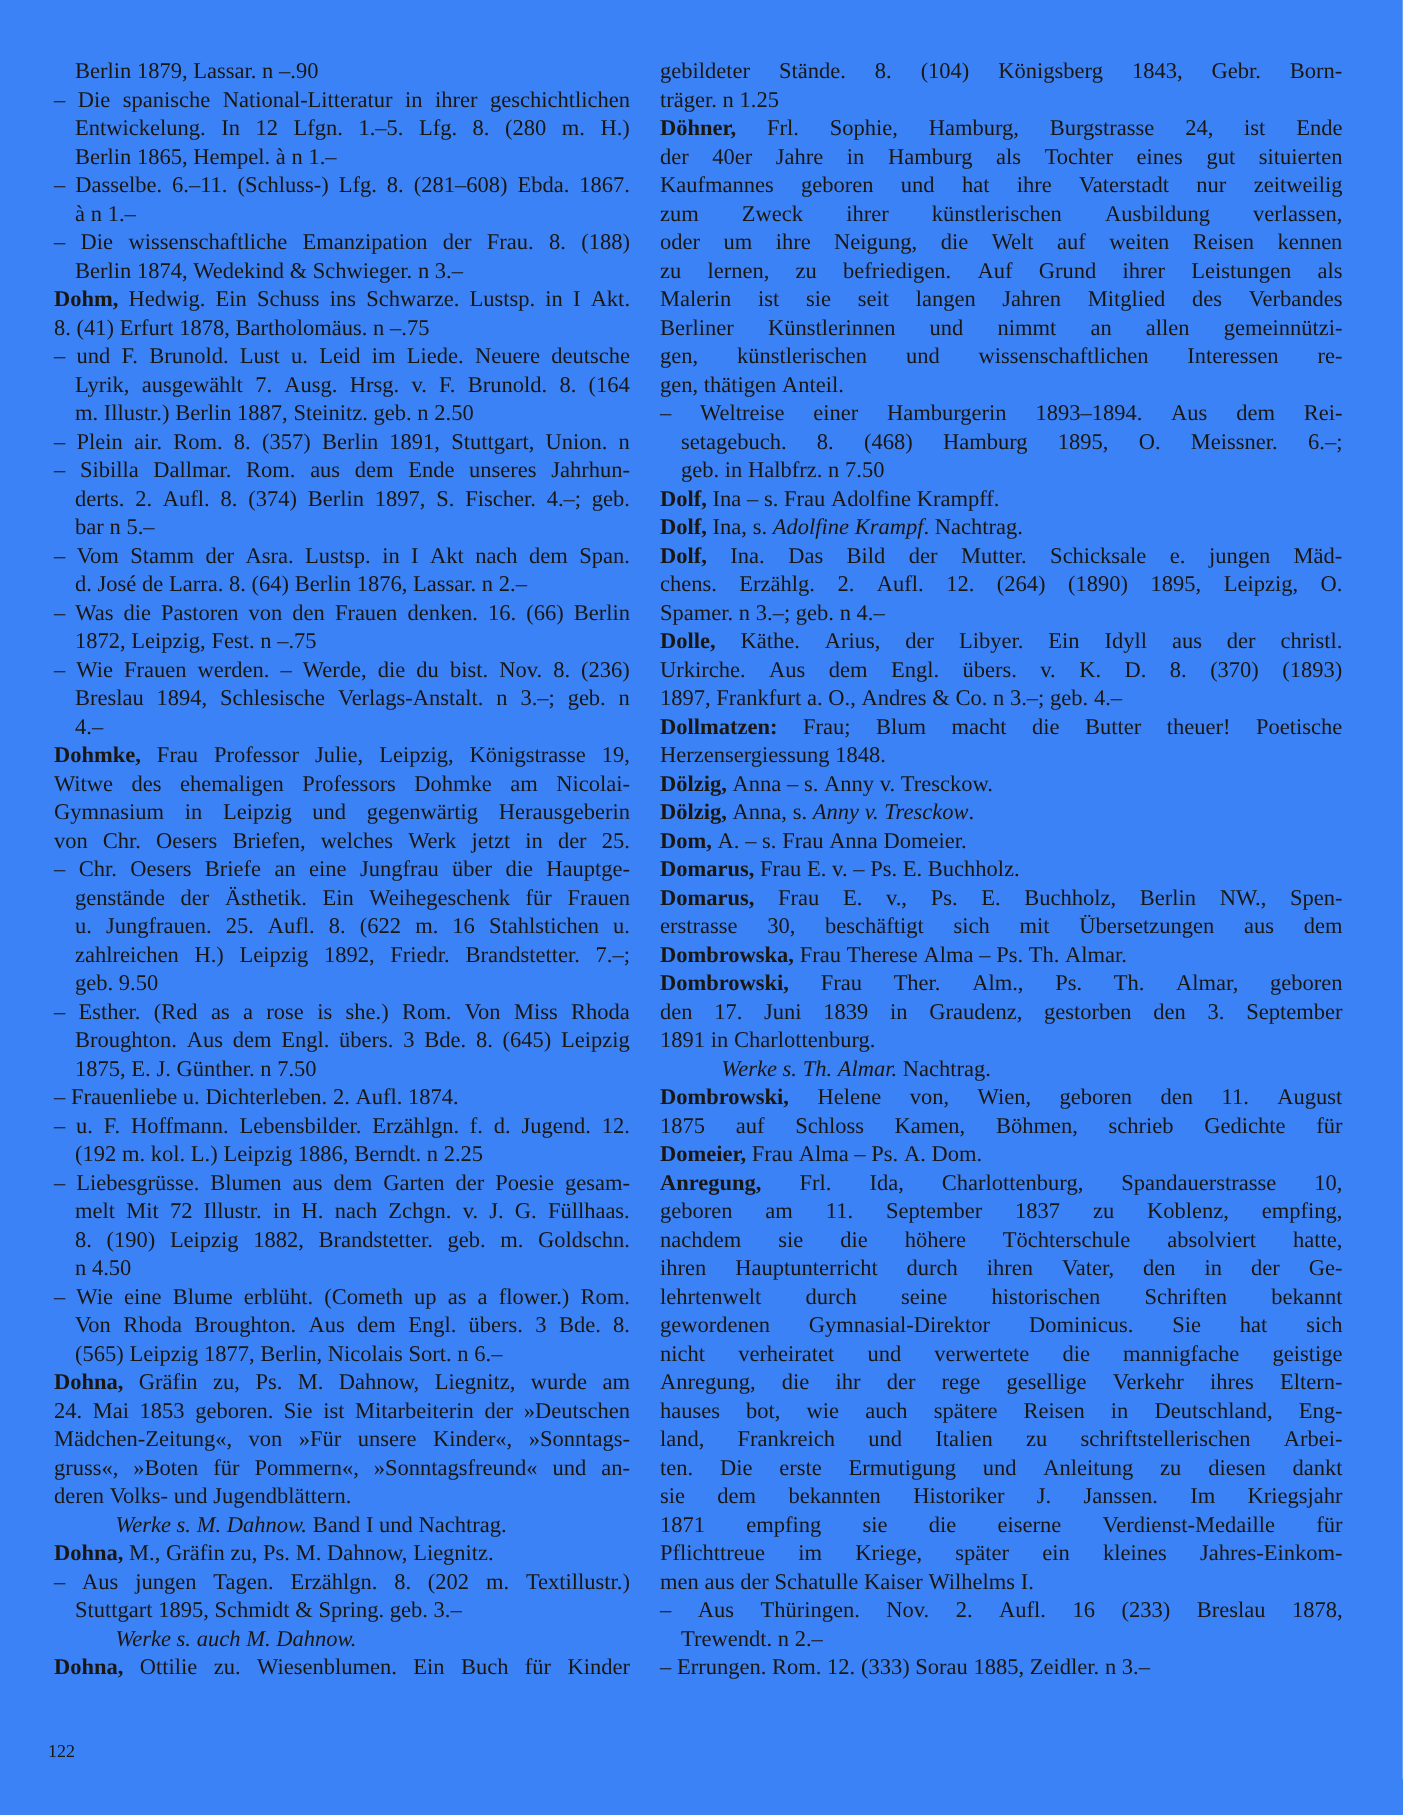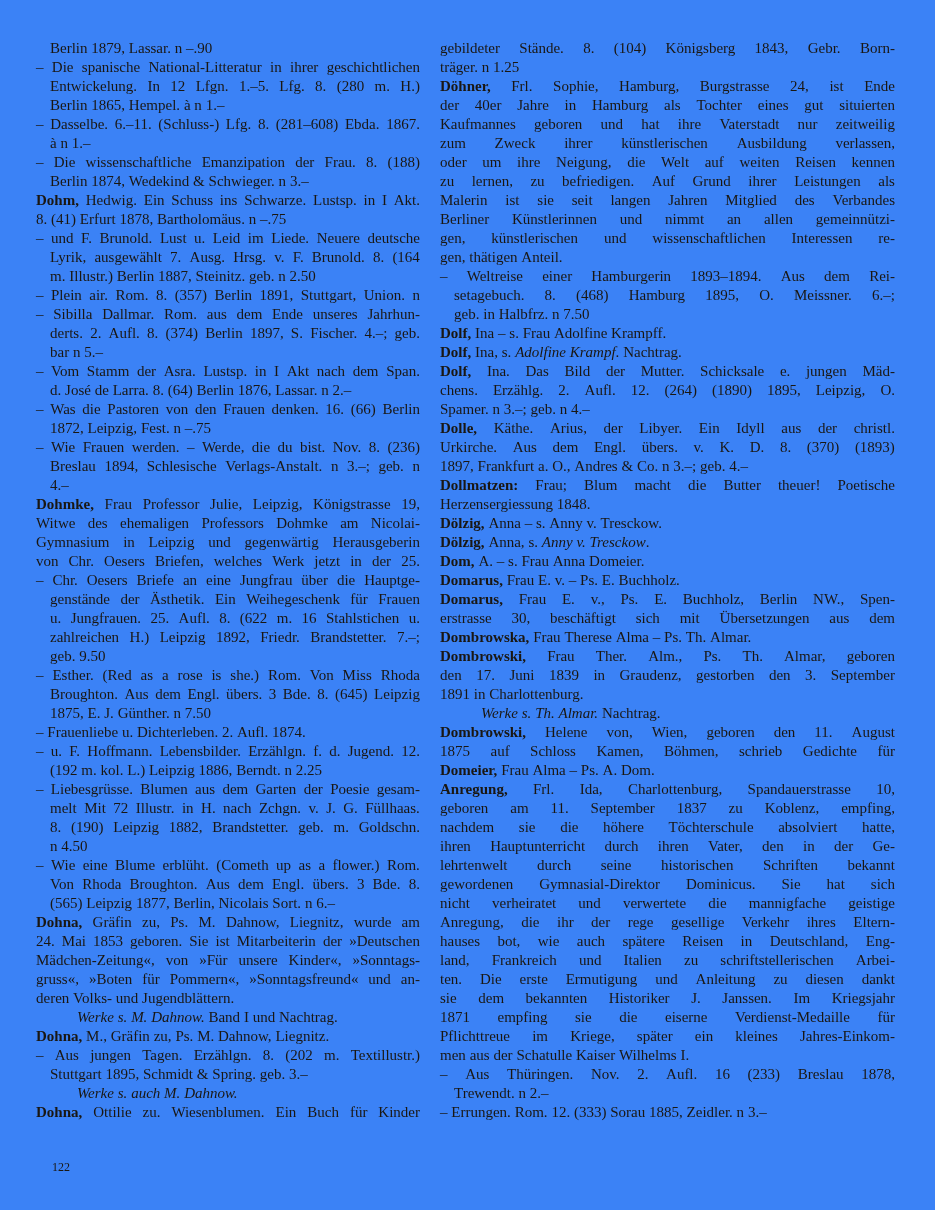--- a/index.html
+++ b/index.html
@@ -30,21 +30,21 @@
     white-space:pre;
   }
   .line.nojust{justify-content:flex-start;column-gap:3.8px;}
   .line.ind1{padding-left:14px;}
   .line.ind2{padding-left:41px;}
   .line:not(.nojust) .w:not(:last-child){margin-right:2px;}
   .w{flex:0 0 auto;display:inline-block;}
   .b{font-weight:bold;}
   .i{font-style:italic;}
   .pageno{
-    position:absolute;left:52px;top:1160px;
+    position:absolute;left:32px;top:1160px;
     font-size:12px;line-height:14px;color:#1a1712;
   }
 </style>
 </head>
 <body>
 
 <div class="page">
   <div class="col col-left">
       <div class="line ind1 nojust"><span class="w"><span>Berlin</span></span><span class="w"><span>1879,</span></span><span class="w"><span>Lassar.</span></span><span class="w"><span>n</span></span><span class="w"><span>–.90</span></span></div>
       <div class="line"><span class="w"><span>–</span></span><span class="w"><span>Die</span></span><span class="w"><span>spanische</span></span><span class="w"><span>National-Litteratur</span></span><span class="w"><span>in</span></span><span class="w"><span>ihrer</span></span><span class="w"><span>geschichtlichen</span></span></div>

